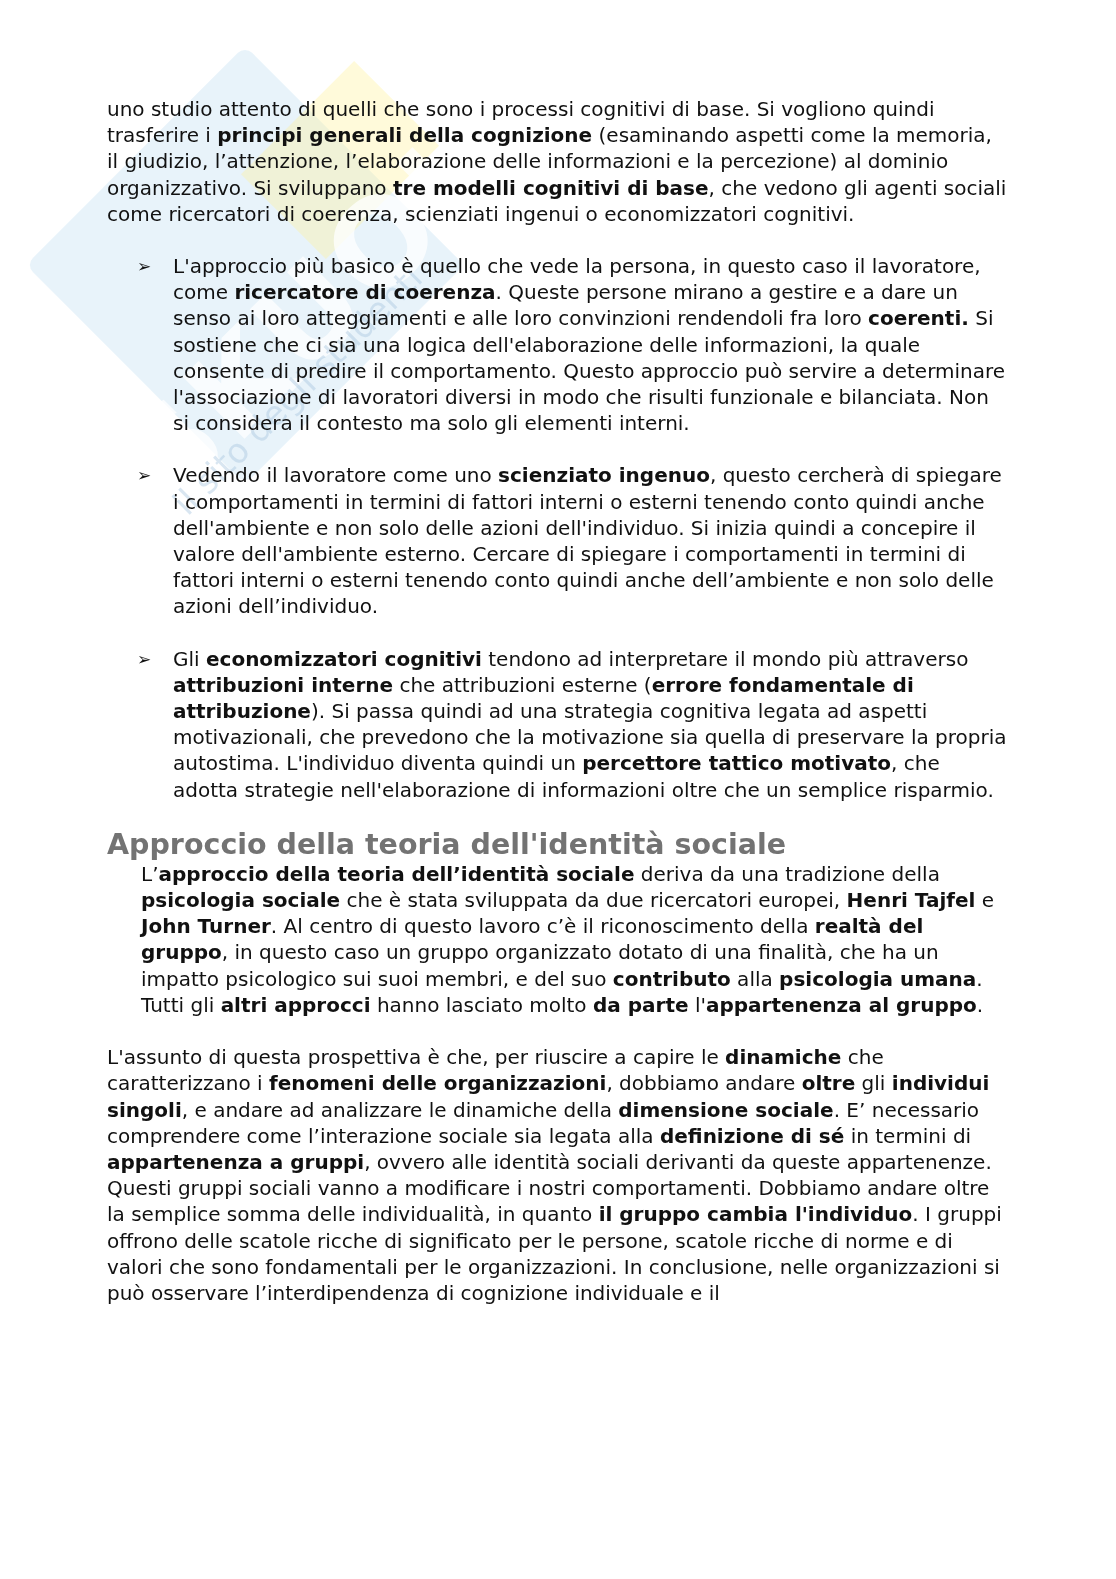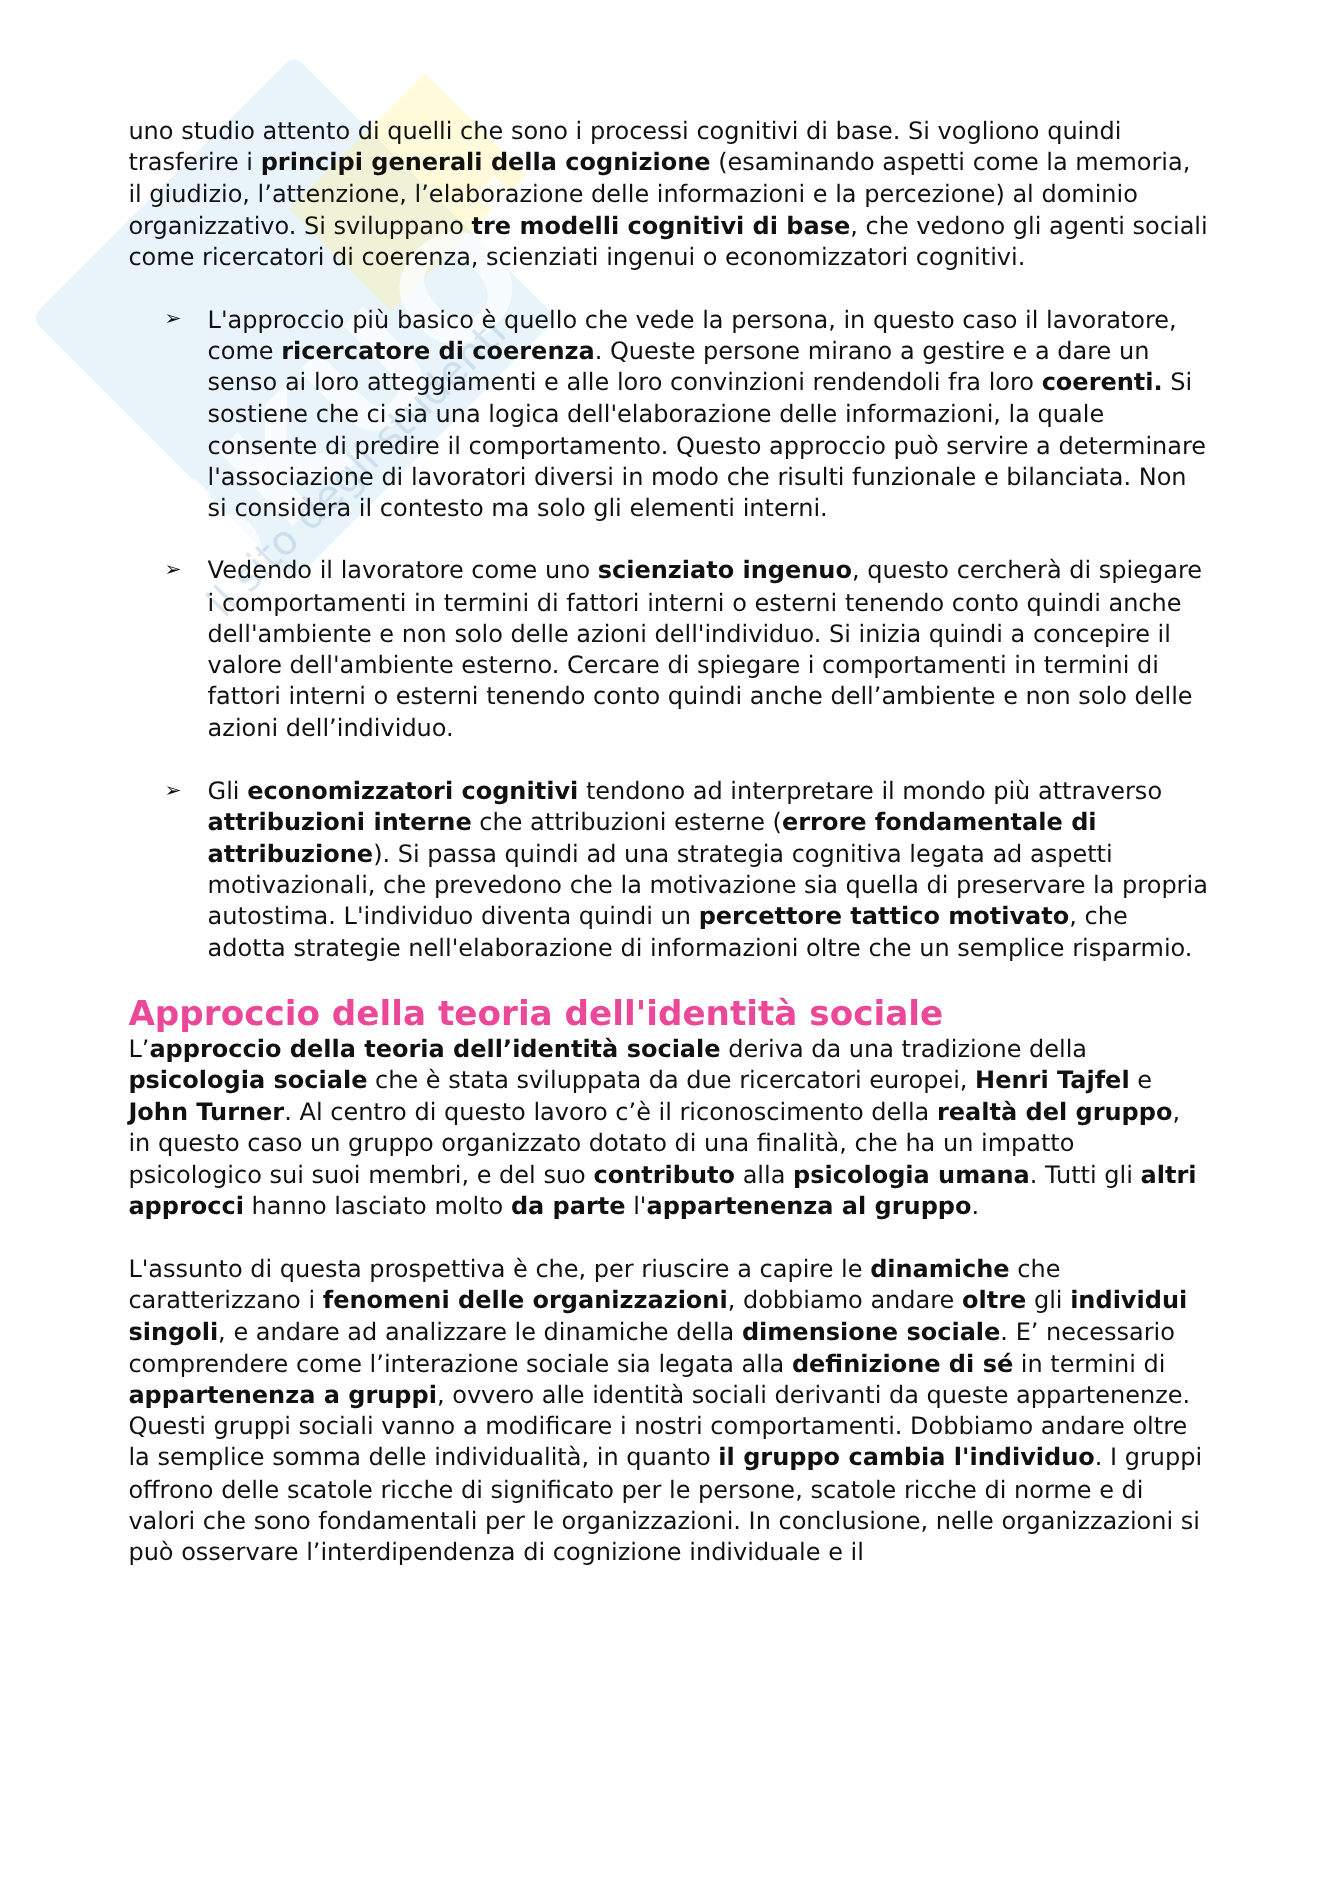--- a/index.html
+++ b/index.html
@@ -92,24 +92,24 @@
     position: absolute;
     left: 30px;
     top: 0;
     font-size: 17px;
     color: #111;
   }
   h2 {
     margin: 0;
     font-size: 28.5px;
     line-height: 32px;
-    color: #ec4899;
+    color: #737373;
     font-weight: bold;
   }
-  .section-p { margin-bottom: 26px; }
+  .section-p { margin-bottom: 26px; margin-left: 34px; }
 </style>
 </head>
 <body>
 
 <div class="watermark">
   <div class="wm-shape"></div>
   <div class="wm-yellow"></div>
   <div class="wm-text">SKUOLA</div>
   <div class="wm-tag">il sito degli studenti</div>
 </div>

